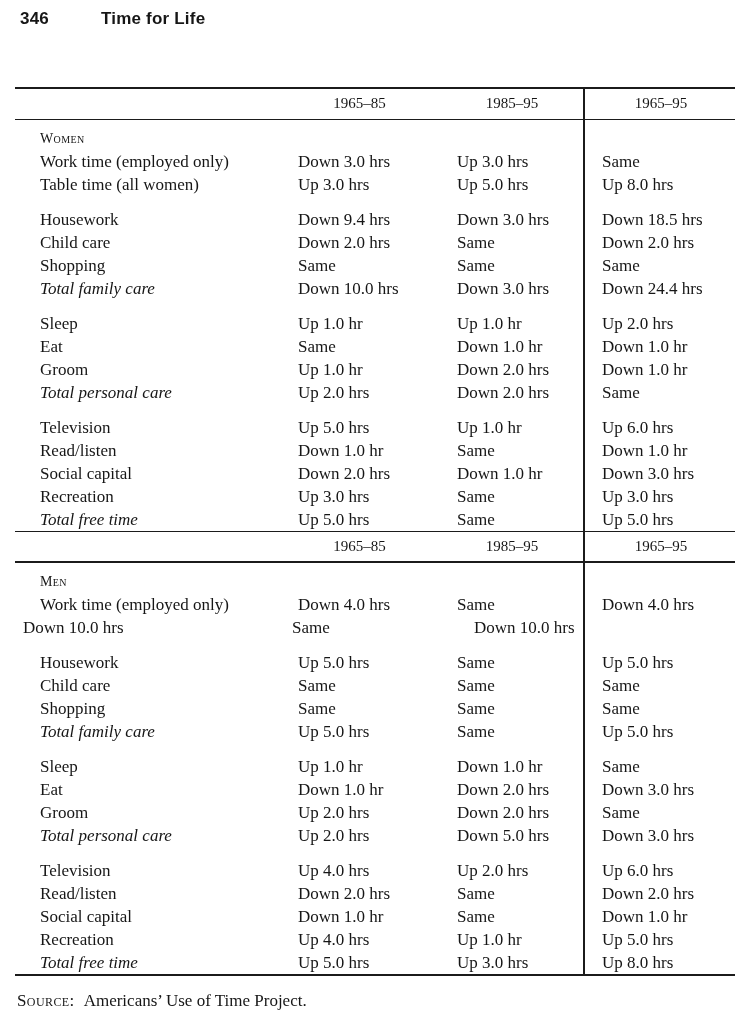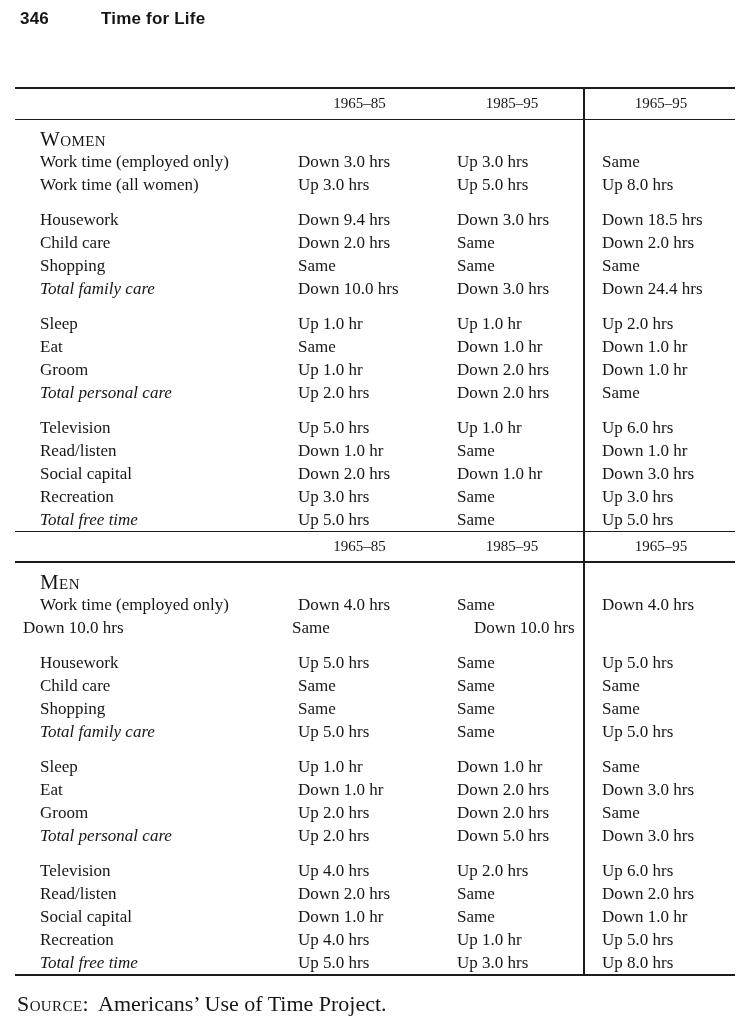--- a/index.html
+++ b/index.html
@@ -48,33 +48,33 @@
   .hrow2 { height: 32px; border-top: 1.8px solid #1b1b1b; border-bottom: 2.2px solid #1b1b1b; }
   .hrow2 .hc { line-height: 28px; }
   .hc  { text-align: center; }
   .hc1 { padding-right: 26px; }
   .hc2 { padding-right: 14px; }
   .hc3 { padding-left: 4px; }
   .secrow { height: 30px; }
   .sec {
     padding: 8px 0 0 4px;
     font-variant: small-caps;
-    font-size: 21px;
+    font-size: 14px;
     line-height: 22px;
     letter-spacing: 0.4px;
   }
   .drow { height: 23px; line-height: 23px; }
   .lc { padding-left: 25px; }
   .c1 { padding-left: 8px; }
   .c2 { padding-left: 2px; }
   .c3 { padding-left: 19px; }
   .it { font-style: italic; }
   .spacer { height: 12px; }
   
-  .source { position: absolute; top: 991px; left: 17px; font-size: 22px; }
+  .source { position: absolute; top: 991px; left: 17px; font-size: 17px; }
   .sc-label { font-variant: small-caps; letter-spacing: 0.4px; }
   .source-text { margin-left: 9px; }
 </style>
 </head>
 <body>
 
 <div class="page">
 
   <div class="page-header">
     <span class="page-number">346</span><span class="running-title">Time for Life</span>
@@ -95,21 +95,21 @@
         <div></div>
         <div></div>
       </div>
       <div class="trow drow">
         <div class="lc">Work time (employed only)</div>
         <div class="c1">Down 3.0 hrs</div>
         <div class="c2">Up 3.0 hrs</div>
         <div class="c3">Same</div>
       </div>
       <div class="trow drow">
-        <div class="lc">Work time (all women)</div>
+        <div class="lc">Table time (all women)</div>
         <div class="c1">Up 3.0 hrs</div>
         <div class="c2">Up 5.0 hrs</div>
         <div class="c3">Up 8.0 hrs</div>
       </div>
       <div class="spacer"></div>
       <div class="trow drow">
         <div class="lc">Housework</div>
         <div class="c1">Down 9.4 hrs</div>
         <div class="c2">Down 3.0 hrs</div>
         <div class="c3">Down 18.5 hrs</div>

